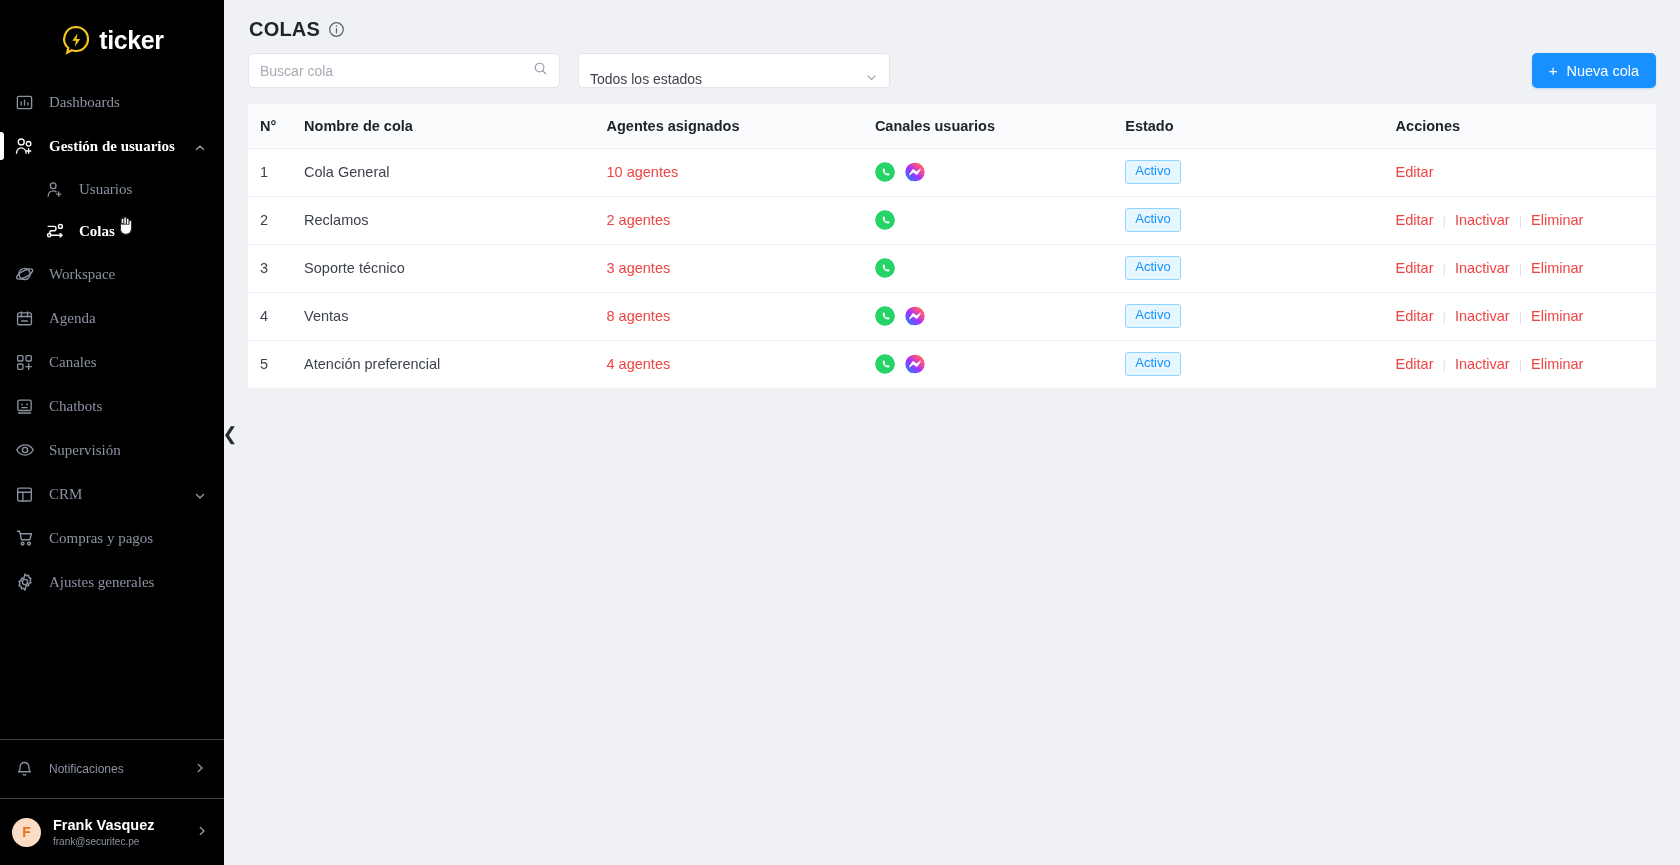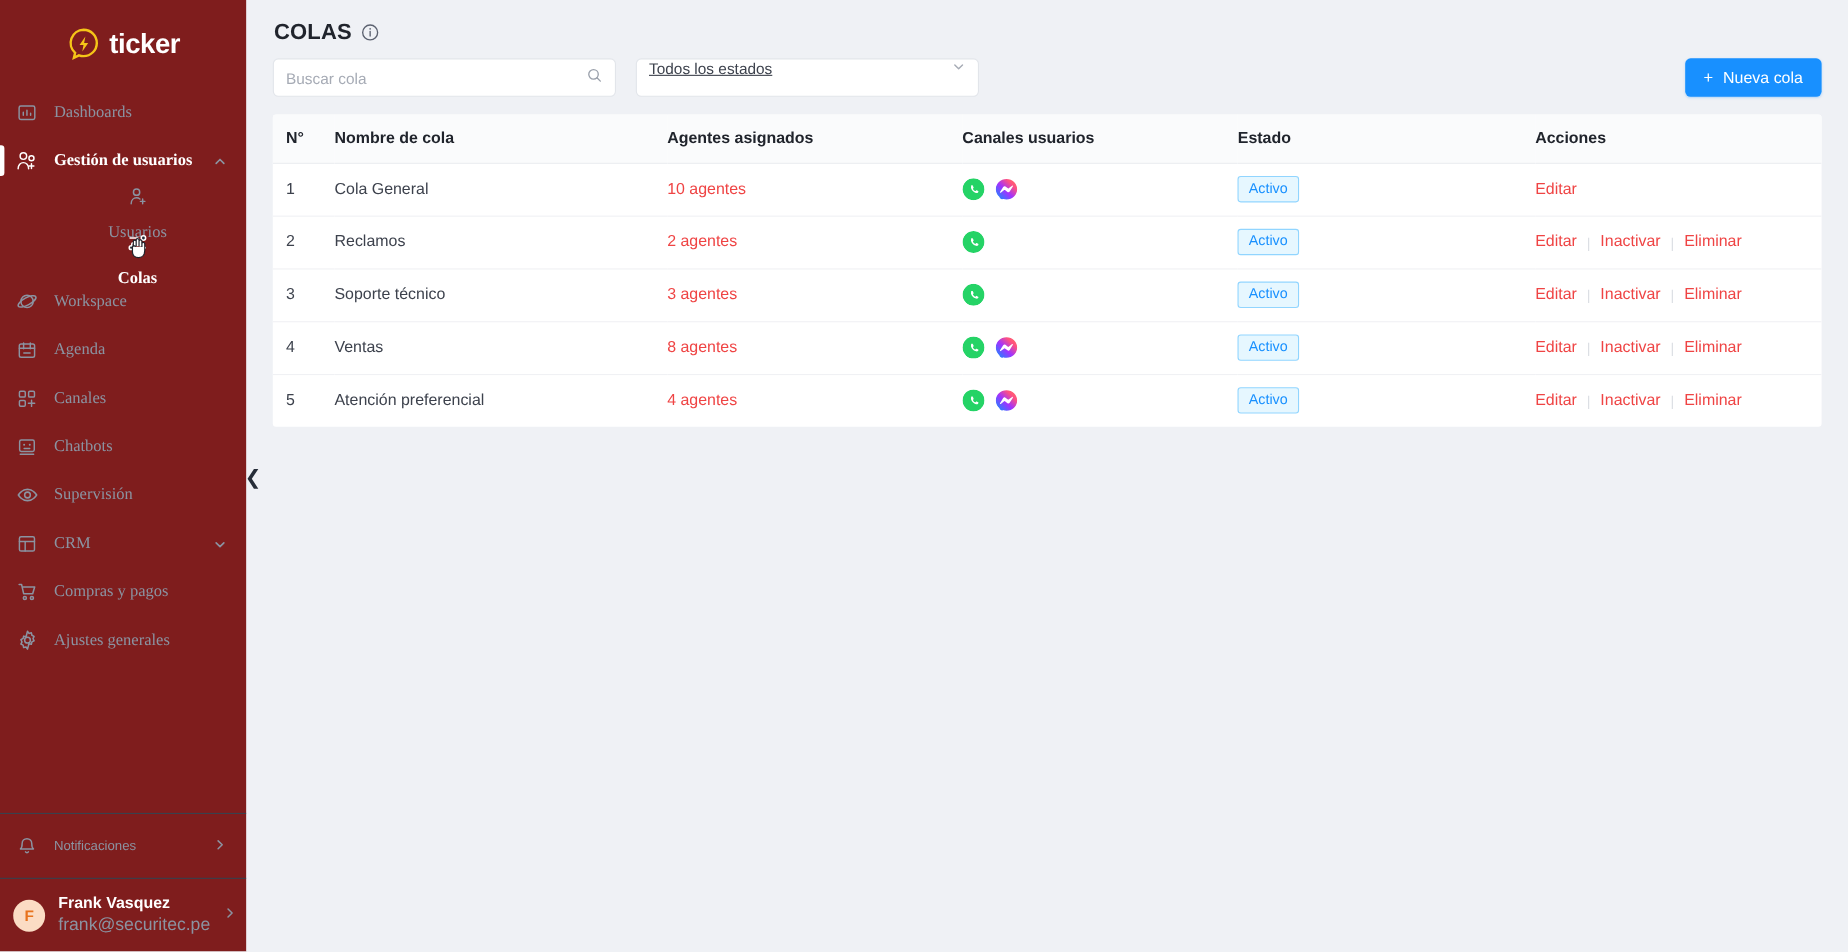--- a/index.html
+++ b/index.html
@@ -7,21 +7,21 @@
     width: 1680px; height: 865px;
     overflow: hidden;
     font-family: "Liberation Sans", sans-serif;
     background: #eff1f5;
   }
   .app { display: flex; width: 1680px; height: 865px; position: relative; }
 
   
   .sidebar {
     width: 224px; flex: 0 0 224px; height: 865px;
-    background: #7f1d1d;
+    background: #000000;
     display: flex; flex-direction: column;
     position: relative;
   }
   .brand {
     height: 76px; display: flex; align-items: center; justify-content: center;
     gap: 7px; padding-top: 4px;
   }
   .brand-logo { width: 32px; height: 32px; position: relative; }
   .brand-word {
     color: #ffffff; font-size: 25px; font-weight: bold; letter-spacing: -0.4px;
@@ -32,21 +32,21 @@
     padding: 0 18px 0 14px; gap: 14px;
     color: #8b93a1; font-size: 15px; cursor: pointer; position: relative;
   }
   .nav-item .ic { width: 21px; height: 21px; flex: 0 0 21px; display:flex; align-items:center; justify-content:center; }
   .nav-item .lbl { flex: 1 1 auto; white-space: nowrap; font-family: Liberation Serif, serif; }
   .nav-item.active { color: #ffffff; font-weight: bold; }
   .nav-item.active::before {
     content: ""; position: absolute; left: 0; top: 8px; bottom: 8px;
     width: 4px; background: #ffffff; border-radius: 0 3px 3px 0;
   }
-  .nav-item.sub { padding-left: 44px; gap: 14px; height: 42px; flex-direction: column; }
+  .nav-item.sub { padding-left: 44px; gap: 14px; height: 42px; }
   .nav-item.sub.current { color: #ffffff; font-weight: bold; }
   .caret { width: 12px; height: 12px; flex: 0 0 12px; }
 
   .sidebar-bottom { flex: 0 0 auto; }
   .divider { height: 1px; background: #39414d; }
   .notif-row {
     height: 58px; display: flex; align-items: center; gap: 14px;
     padding: 0 18px 0 14px; color: #8b93a1; font-size: 12px; cursor: pointer;
   }
   .notif-row .lbl { flex: 1 1 auto; }
@@ -54,21 +54,21 @@
     height: 66px; display: flex; align-items: center; gap: 12px;
     padding: 0 16px 0 12px; cursor: pointer;
   }
   .avatar {
     width: 29px; height: 29px; flex: 0 0 29px; border-radius: 50%;
     background: #fbdcc4; color: #e8731d; font-size: 14px; font-weight: bold;
     display: flex; align-items: center; justify-content: center;
   }
   .user-text { flex: 1 1 auto; line-height: 1.3; }
   .user-name { color: #ffffff; font-size: 14.5px; font-weight: bold; }
-  .user-mail { color: #8b93a1; font-size: 16px; }
+  .user-mail { color: #8b93a1; font-size: 10px; }
 
   
   .collapse-handle {
     position: absolute; left: 222px; top: 420px;
     width: 16px; height: 28px; display: flex; align-items: center;
     justify-content: center; color: #262d38; font-size: 18px;
     cursor: pointer; z-index: 5; line-height: 1;
   }
 
   
@@ -84,22 +84,22 @@
     display: flex; align-items: center; padding: 0 11px; gap: 8px;
   }
   .search-box input {
     flex: 1 1 auto; border: 0; outline: 0; font-size: 14px;
     color: #2b2f38; font-family: "Liberation Sans", sans-serif; background: transparent;
   }
   .search-box input::placeholder { color: #a6abb5; }
   .select-box {
     width: 312px; height: 35px; background: #ffffff;
     border: 1px solid #e2e5ea; border-radius: 5px;
-    display: flex; align-items: flex-start; padding: 0 11px;
-    font-size: 14px; color: #3d424d; cursor: pointer; text-decoration: underline;
+    display: flex; align-items: flex-end; padding: 0 11px;
+    font-size: 14px; color: #3d424d; cursor: pointer;
   }
   .select-box .sel-val { flex: 1 1 auto; }
   .primary-btn {
     position: absolute; right: 0; top: 0;
     height: 35px; background: #1890ff; color: #ffffff;
     border: 0; border-radius: 5px; padding: 0 17px;
     font-size: 14.5px; font-family: "Liberation Sans", sans-serif;
     display: flex; align-items: center; gap: 9px; cursor: pointer;
     box-shadow: 0 1px 2px rgba(24,144,255,0.25);
   }

